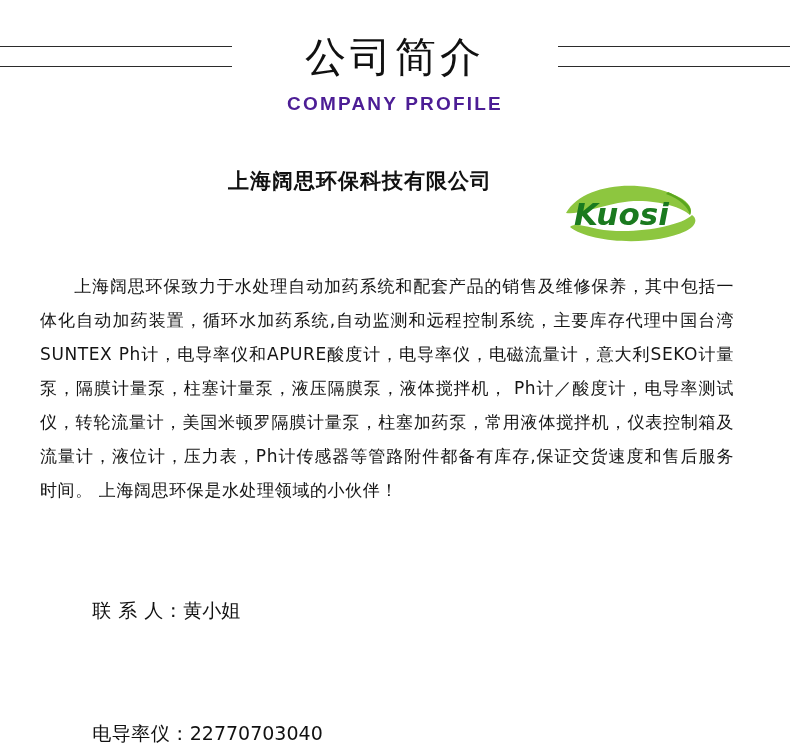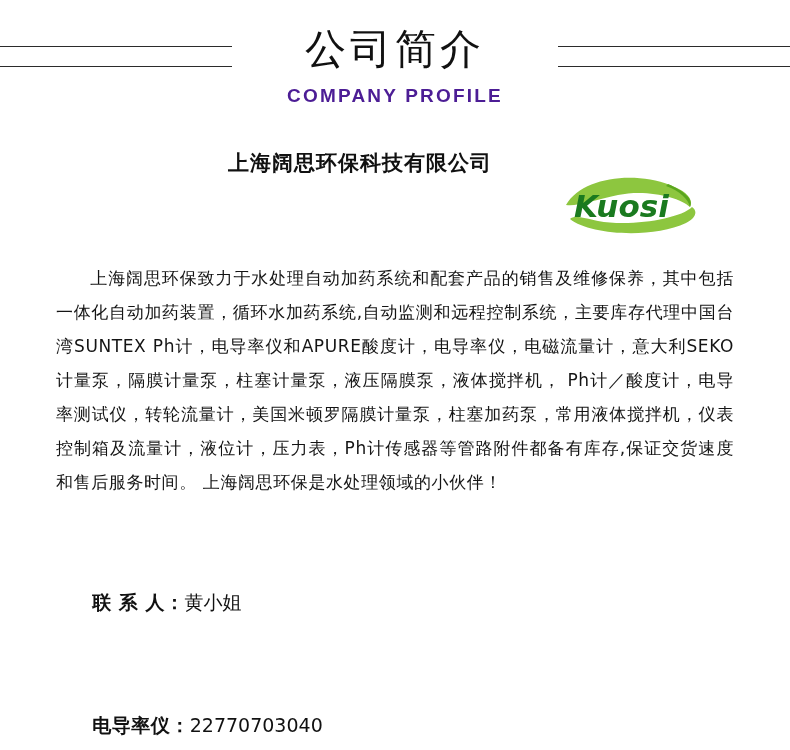--- a/index.html
+++ b/index.html
@@ -47,79 +47,79 @@
   .rule.r1 { top: 46px; }
   .rule.r2 { top: 66px; }
 
   .title-cn {
     font-family: "DejaVu Sans", "Liberation Sans", sans-serif;
     font-size: 41px;
     letter-spacing: 4px;
     font-weight: 400;
     color: #111111;
     line-height: 1.15;
-    margin: 0;
+    margin: 8px;
   }
   .title-en {
     font-family: "Liberation Sans", sans-serif;
     font-size: 19px;
     letter-spacing: 2.2px;
     font-weight: 700;
     color: #4c1d95;
     margin: 12px 0 0 0;
   }
 
   
   .company-row {
     position: relative;
     margin-top: 42px;
     height: 90px;
   }
   .company-name {
     position: absolute;
     left: 228px;
-    top: 0;
+    top: 10px;
     font-size: 21px;
     font-weight: 700;
     letter-spacing: 1px;
     color: #111111;
     font-family: "DejaVu Sans", "Liberation Sans", sans-serif;
   }
   .logo {
     position: absolute;
     left: 560px;
     top: 26px;
     width: 140px;
     height: 62px;
   }
   .logo svg { display: block; }
 
   
   .intro {
-    margin: 22px 56px 0 56px;
+    margin: 22px 56px 0 40px;
     font-size: 17px;
     line-height: 34px;
     letter-spacing: 0.6px;
     color: #141414;
     text-align: justify;
     font-family: "DejaVu Sans", "Liberation Sans", sans-serif;
   }
   .intro .indent { display: inline-block; width: 34px; }
 
   
   .contact {
     margin: 42px 0 0 56px;
     font-size: 19px;
     line-height: 41px;
     color: #111111;
     font-family: "DejaVu Sans", "Liberation Sans", sans-serif;
   }
   .contact-line { white-space: pre; }
   .contact-label {
-    font-weight: 700;
+    font-weight: 400;
     letter-spacing: 0.5px;
     margin-top: 8px;
   }
   .contact-value { font-weight: 400; }
 </style>
 </head>
 <body>
 
 <div class="page">
 

